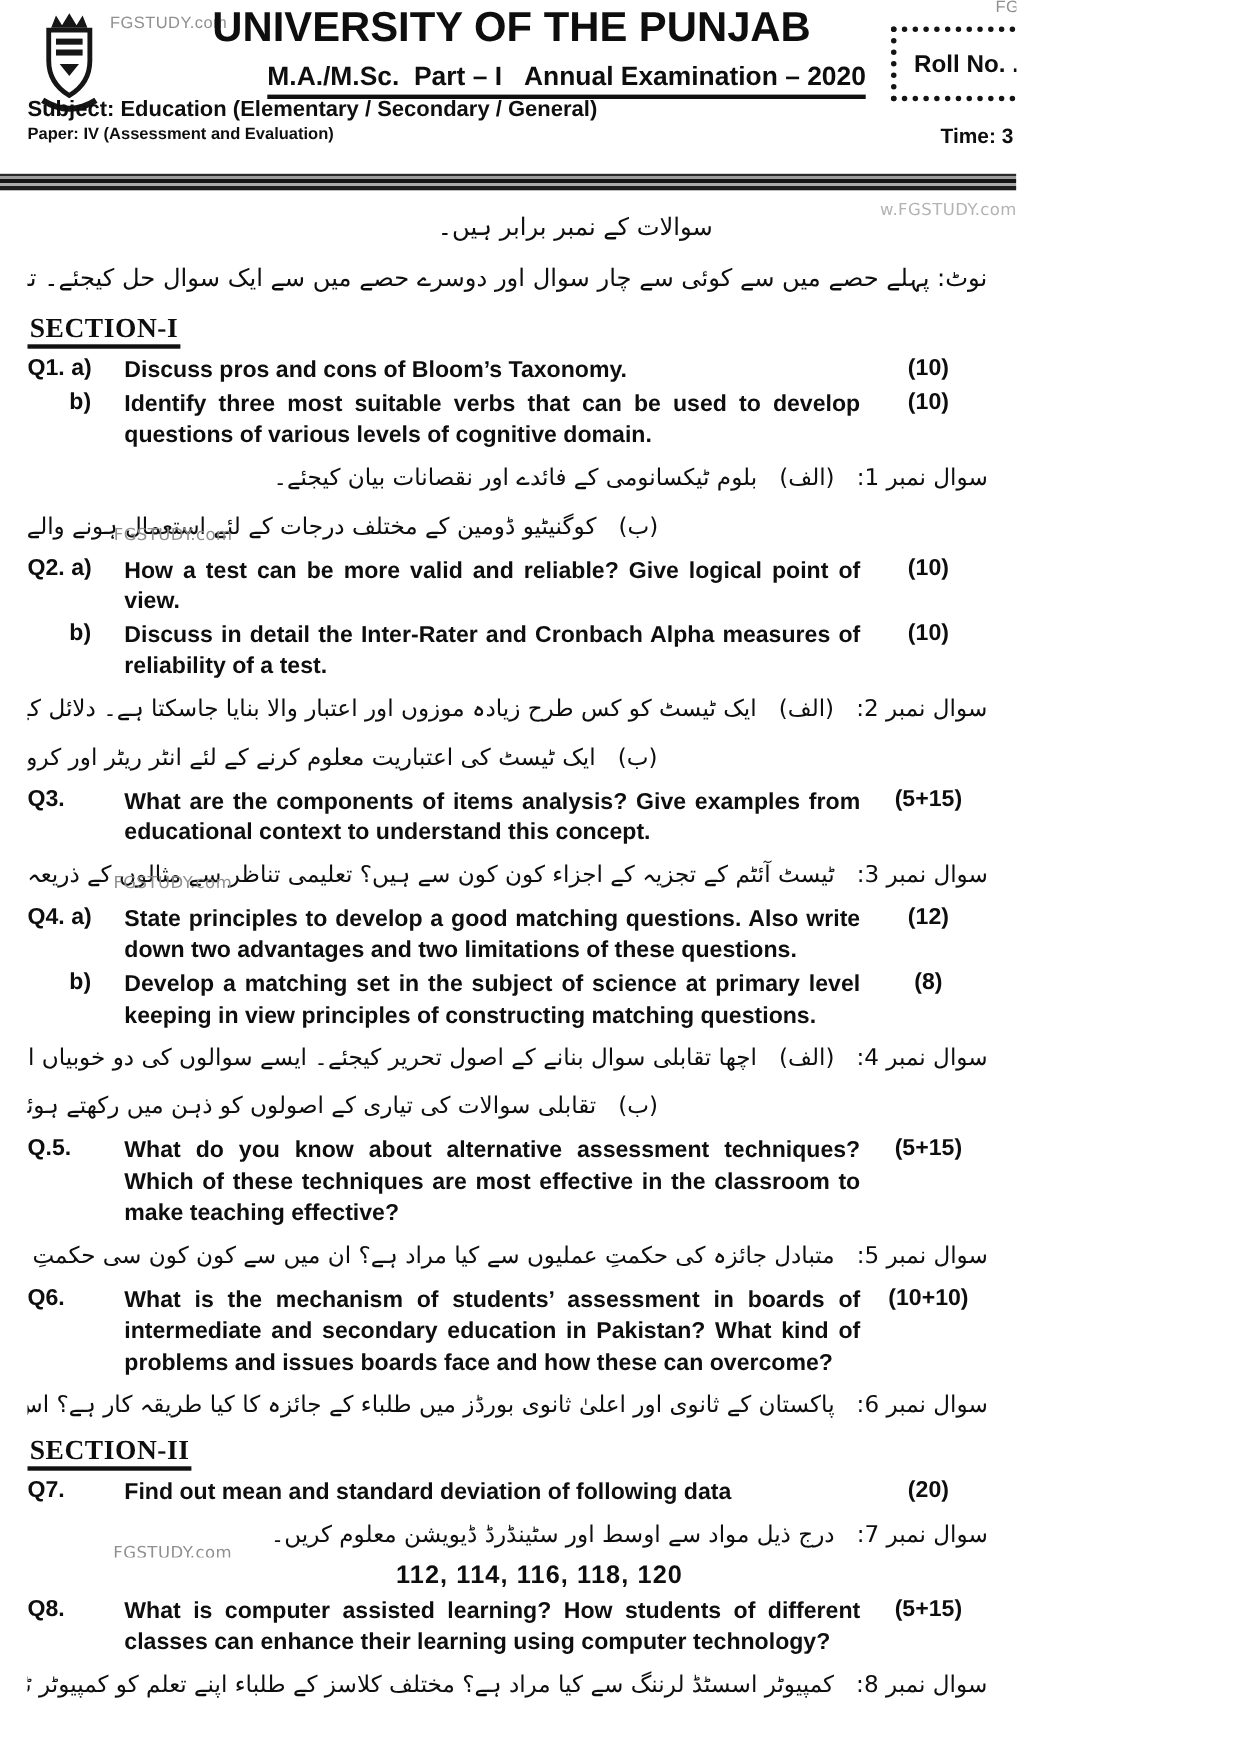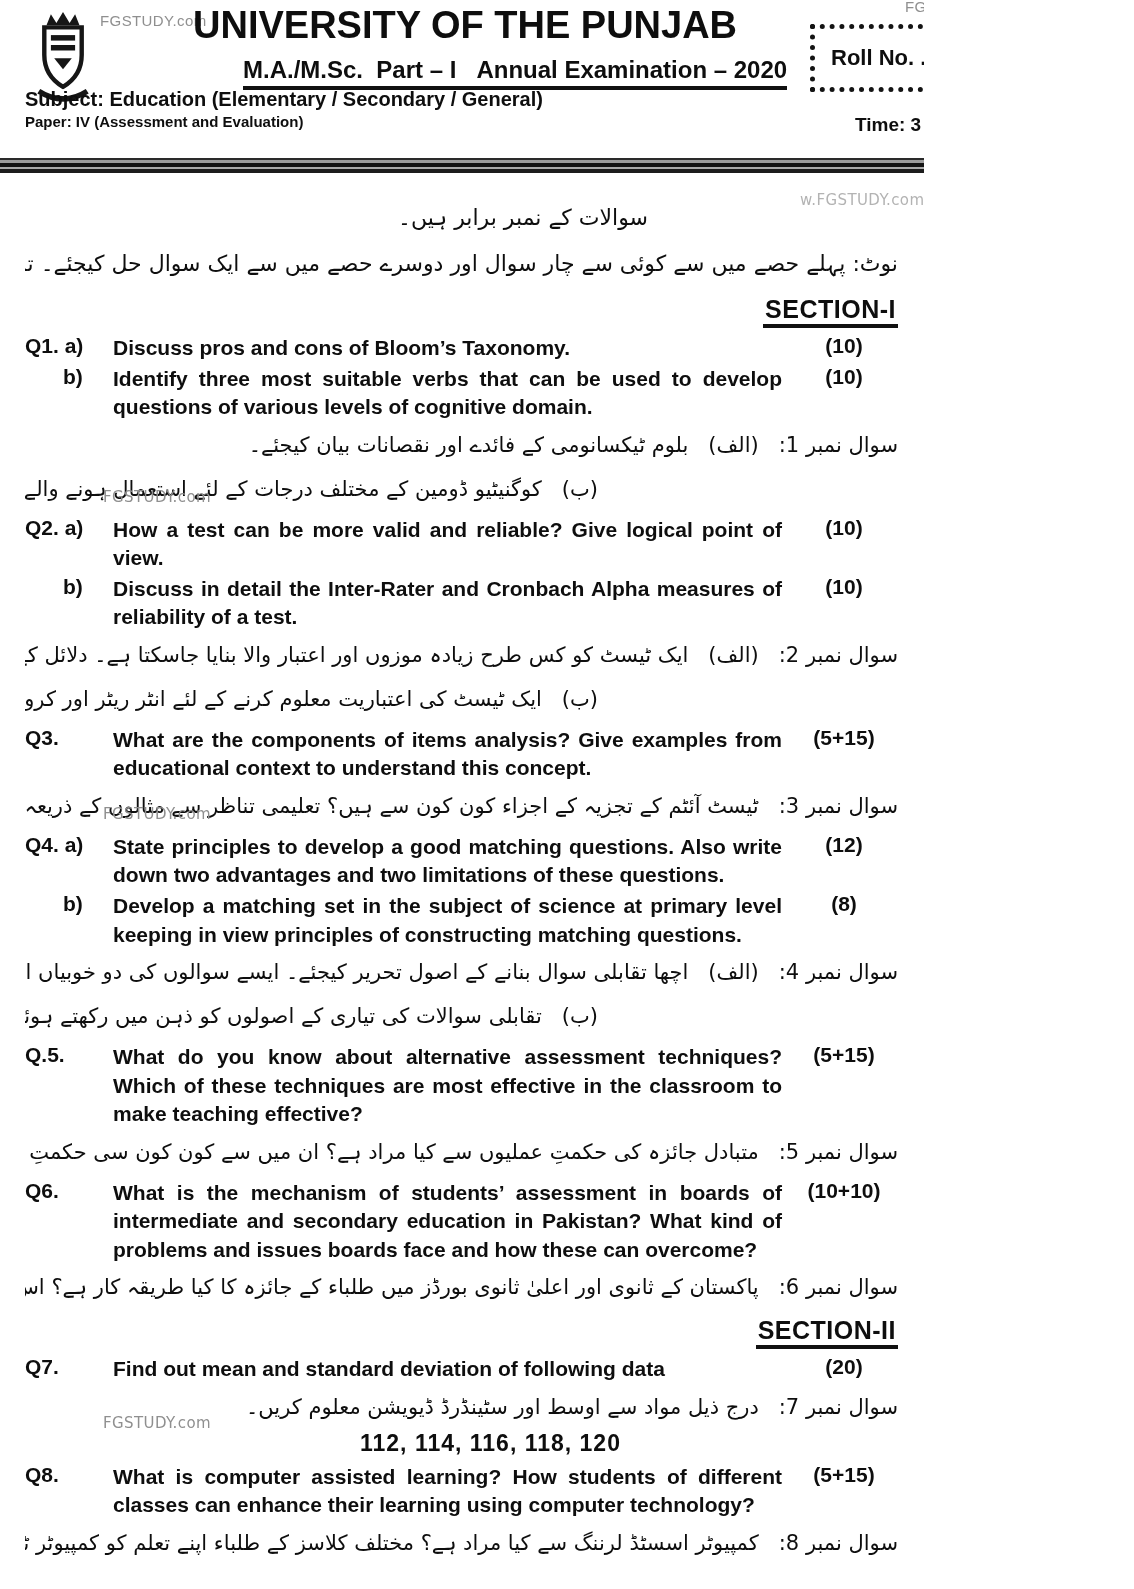--- a/index.html
+++ b/index.html
@@ -21,24 +21,24 @@
   .time-marks{position:absolute;left:855px;top:114px;width:252px;display:flex;justify-content:flex-start;
               font-size:19px;font-weight:bold;white-space:nowrap;}
   
   .rule{height:15px;width:100%;
         background:linear-gradient(#2a2a2a 0 14%,#9d9d9d 14% 34%,#141414 34% 58%,#ababab 58% 76%,#1c1c1c 76% 100%);}
   
   .content{padding:12px 26px 0 25px;}
   .note-row{display:grid;grid-template-columns:70px 1fr;column-gap:6px;
             font-size:21px;font-weight:bold;font-style:italic;line-height:1.35;margin-left:20px;}
   .urdu{direction:rtl;font-family:"DejaVu Sans",sans-serif;}
-  .urdu-note{margin-top:10px;}
+  .urdu-note{}
   .urdu-note .uline{font-size:22px;line-height:46px;text-align:right;white-space:nowrap;overflow:hidden;}
   .urdu-note .uline.l2{padding-right:250px;}
-  .sec-head{text-align:right;margin:8px 0 10px;}
+  .sec-head{text-align:left;margin:8px 0 10px;font-family:Liberation Serif, serif;}
   .sec-head span{font-size:25px;font-weight:bold;letter-spacing:.5px;border-bottom:4px solid #111;padding:0 2px 1px;}
   .qblock{position:relative;margin-bottom:6px;}
   .qrow{display:grid;grid-template-columns:80px 1fr 108px;column-gap:8px;margin-bottom:2px;}
   .qlabel{font-size:21px;font-weight:bold;}
   .qlabel.sub{padding-left:38px;}
   .qtext{font-size:21px;font-weight:bold;line-height:1.36;text-align:justify;}
   .qmarks{font-size:21px;font-weight:bold;text-align:center;}
   .urow{position:relative;font-size:21px;line-height:42px;text-align:right;white-space:nowrap;overflow:hidden;margin:2px 0;}
   .urow.ind{padding-right:300px;}
   .urow.ind2{padding-right:400px;}

